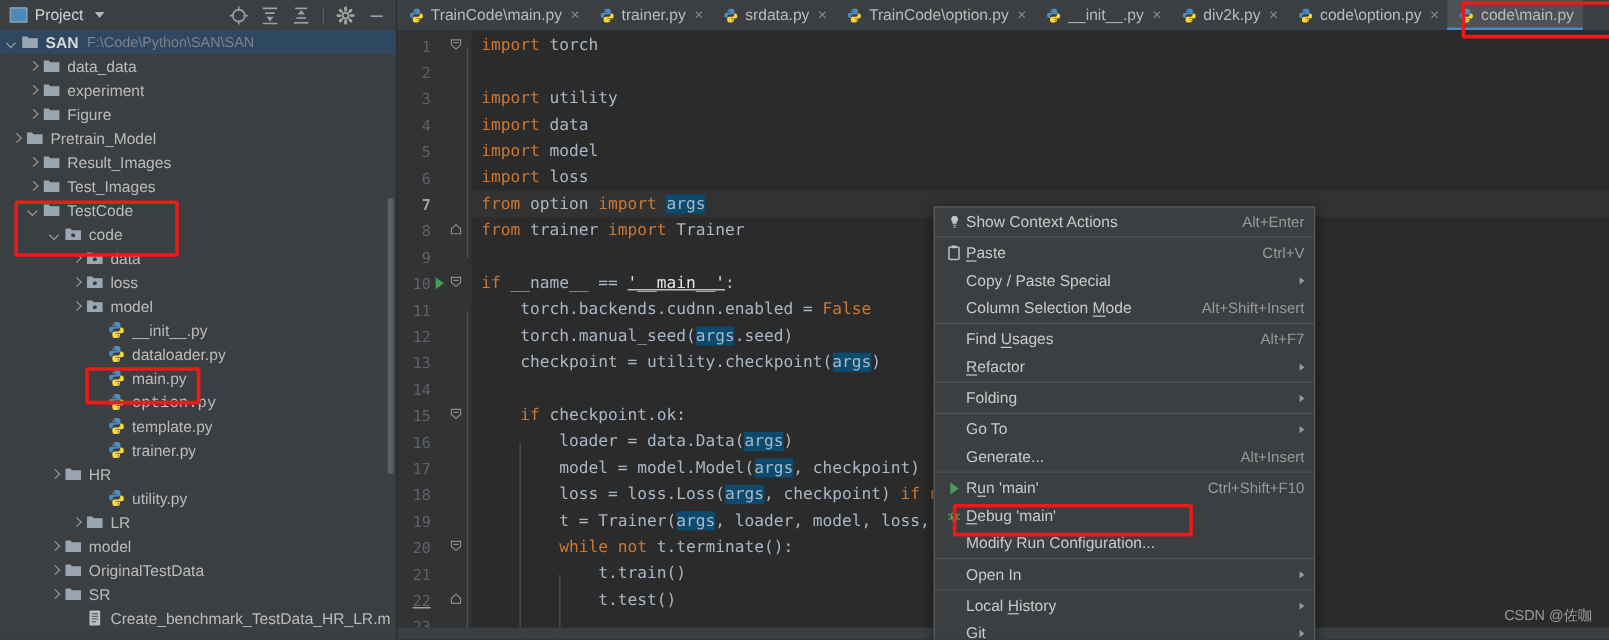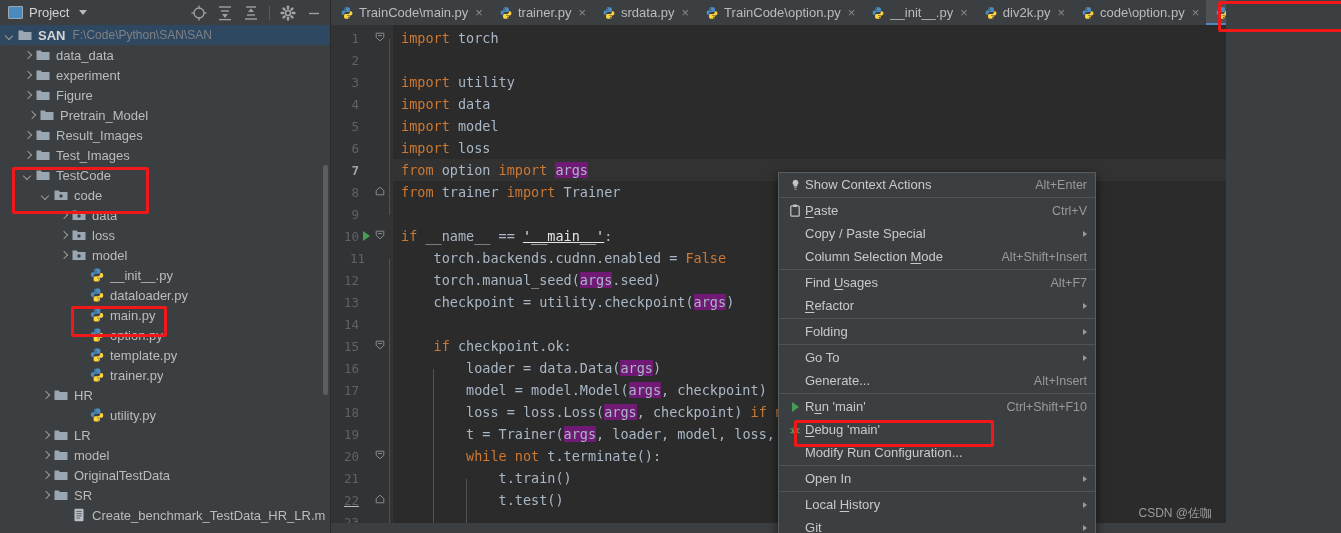--- a/index.html
+++ b/index.html
@@ -4,21 +4,21 @@
 <style>
   html,body{margin:0;padding:0;}
   body{
     width:1341px;height:533px;overflow:hidden;
     background:#3c3f41;
     font-family:"Liberation Sans",sans-serif;
     font-size:13px;
     color:#bbbbbb;
     -webkit-font-smoothing:antialiased;
   }
-  #app{position:relative;width:1226px;height:533px;}
+  #app{position:relative;width:1341px;height:533px;}
 
   
   #project-panel{
     position:absolute;left:0;top:0;width:331px;height:533px;
     background:#3c3f41;
     border-right:1px solid #2b2b2b;
     box-sizing:border-box;
   }
   #project-header{
     height:25px;display:flex;align-items:center;
@@ -120,21 +120,21 @@
     font-family:"DejaVu Sans Mono",monospace;font-size:13.5px;
     color:#a9b7c6;
   }
   .cline{
     position:absolute;left:0;right:0;height:22px;line-height:22px;
     white-space:pre;padding-left:8px;box-sizing:border-box;
   }
   .cline.cur{background:#323232;}
   .kw{color:#cc7832;}
   .str{color:#e5e5e5;text-decoration:underline;}
-  .hl{background:#701a75;}
+  .hl{background:#0c4a6e;}
 
   
   .iguide{position:absolute;width:1px;background:#4f5355;}
 
   
   #ctx{
     position:absolute;left:778px;top:172px;width:318px;
     background:#3c3f41;border:1px solid #5a5d5e;
     box-shadow:0 3px 10px rgba(0,0,0,.55);
     z-index:50;padding:0;box-sizing:border-box;
@@ -255,21 +255,21 @@
               </svg></span>
             <span class="txt">experiment</span>
           </div>
           <div class="row" style="padding-left: 22px;">
             <span class="arrow closed"></span>
             <span class="ic"><svg viewBox="0 0 16 16" width="16" height="16">
                 <path d="M1.5 3.5h4.2l1.2 1.4h7.6v8H1.5z" fill="#9aa7b2"></path>
               </svg></span>
             <span class="txt">Figure</span>
           </div>
-          <div class="row" style="padding-left: 26px;">
+          <div class="row" style="padding-left: 8px;">
             <span class="arrow closed"></span>
             <span class="ic"><svg viewBox="0 0 16 16" width="16" height="16">
                 <path d="M1.5 3.5h4.2l1.2 1.4h7.6v8H1.5z" fill="#9aa7b2"></path>
               </svg></span>
             <span class="txt">Pretrain_Model</span>
           </div>
           <div class="row" style="padding-left: 22px;">
             <span class="arrow closed"></span>
             <span class="ic"><svg viewBox="0 0 16 16" width="16" height="16">
                 <path d="M1.5 3.5h4.2l1.2 1.4h7.6v8H1.5z" fill="#9aa7b2"></path>
@@ -339,60 +339,60 @@
             <span class="txt">dataloader.py</span>
           </div>
           <div class="row" style="padding-left: 76px;">
             <span class="arrow "></span>
             <span class="ic"><svg viewBox="0 0 16 16" width="16" height="16">
                 <path d="M7.6 1.4c-2 0-2.6.8-2.6 1.9v1.4h3v.5H3.9c-1.2 0-2.1.7-2.1 2.4s.8 2.5 2 2.5h1V8.9c0-1.2 1-2.1 2.2-2.1h2.6c1 0 1.8-.8 1.8-1.8V3.3c0-1-.8-1.8-1.9-1.9zM6.2 2.4a.6.6 0 110 1.2.6.6 0 010-1.2z" fill="#4b8bbe"></path>
                 <path d="M8.4 14.6c2 0 2.6-.8 2.6-1.9v-1.4H8v-.5h4.1c1.2 0 2.1-.7 2.1-2.4s-.8-2.5-2-2.5h-1v1.2c0 1.2-1 2.1-2.2 2.1H6.4c-1 0-1.8.8-1.8 1.8v1.7c0 1 .8 1.8 1.9 1.9zm1.4-1a.6.6 0 110-1.2.6.6 0 010 1.2z" fill="#ffd43b"></path>
               </svg></span>
             <span class="txt">main.py</span>
           </div>
+          <div class="row" style="padding-left: 76px; font-family: Liberation Mono, monospace;">
+            <span class="arrow "></span>
+            <span class="ic"><svg viewBox="0 0 16 16" width="16" height="16">
+                <path d="M7.6 1.4c-2 0-2.6.8-2.6 1.9v1.4h3v.5H3.9c-1.2 0-2.1.7-2.1 2.4s.8 2.5 2 2.5h1V8.9c0-1.2 1-2.1 2.2-2.1h2.6c1 0 1.8-.8 1.8-1.8V3.3c0-1-.8-1.8-1.9-1.9zM6.2 2.4a.6.6 0 110 1.2.6.6 0 010-1.2z" fill="#4b8bbe"></path>
+                <path d="M8.4 14.6c2 0 2.6-.8 2.6-1.9v-1.4H8v-.5h4.1c1.2 0 2.1-.7 2.1-2.4s-.8-2.5-2-2.5h-1v1.2c0 1.2-1 2.1-2.2 2.1H6.4c-1 0-1.8.8-1.8 1.8v1.7c0 1 .8 1.8 1.9 1.9zm1.4-1a.6.6 0 110-1.2.6.6 0 010 1.2z" fill="#ffd43b"></path>
+              </svg></span>
+            <span class="txt">option.py</span>
+          </div>
           <div class="row" style="padding-left: 76px;">
             <span class="arrow "></span>
             <span class="ic"><svg viewBox="0 0 16 16" width="16" height="16">
                 <path d="M7.6 1.4c-2 0-2.6.8-2.6 1.9v1.4h3v.5H3.9c-1.2 0-2.1.7-2.1 2.4s.8 2.5 2 2.5h1V8.9c0-1.2 1-2.1 2.2-2.1h2.6c1 0 1.8-.8 1.8-1.8V3.3c0-1-.8-1.8-1.9-1.9zM6.2 2.4a.6.6 0 110 1.2.6.6 0 010-1.2z" fill="#4b8bbe"></path>
                 <path d="M8.4 14.6c2 0 2.6-.8 2.6-1.9v-1.4H8v-.5h4.1c1.2 0 2.1-.7 2.1-2.4s-.8-2.5-2-2.5h-1v1.2c0 1.2-1 2.1-2.2 2.1H6.4c-1 0-1.8.8-1.8 1.8v1.7c0 1 .8 1.8 1.9 1.9zm1.4-1a.6.6 0 110-1.2.6.6 0 010 1.2z" fill="#ffd43b"></path>
               </svg></span>
-            <span class="txt">option.py</span>
+            <span class="txt">template.py</span>
           </div>
           <div class="row" style="padding-left: 76px;">
             <span class="arrow "></span>
             <span class="ic"><svg viewBox="0 0 16 16" width="16" height="16">
                 <path d="M7.6 1.4c-2 0-2.6.8-2.6 1.9v1.4h3v.5H3.9c-1.2 0-2.1.7-2.1 2.4s.8 2.5 2 2.5h1V8.9c0-1.2 1-2.1 2.2-2.1h2.6c1 0 1.8-.8 1.8-1.8V3.3c0-1-.8-1.8-1.9-1.9zM6.2 2.4a.6.6 0 110 1.2.6.6 0 010-1.2z" fill="#4b8bbe"></path>
                 <path d="M8.4 14.6c2 0 2.6-.8 2.6-1.9v-1.4H8v-.5h4.1c1.2 0 2.1-.7 2.1-2.4s-.8-2.5-2-2.5h-1v1.2c0 1.2-1 2.1-2.2 2.1H6.4c-1 0-1.8.8-1.8 1.8v1.7c0 1 .8 1.8 1.9 1.9zm1.4-1a.6.6 0 110-1.2.6.6 0 010 1.2z" fill="#ffd43b"></path>
               </svg></span>
-            <span class="txt">template.py</span>
+            <span class="txt">trainer.py</span>
+          </div>
+          <div class="row" style="padding-left: 40px;">
+            <span class="arrow closed"></span>
+            <span class="ic"><svg viewBox="0 0 16 16" width="16" height="16">
+                <path d="M1.5 3.5h4.2l1.2 1.4h7.6v8H1.5z" fill="#9aa7b2"></path>
+              </svg></span>
+            <span class="txt">HR</span>
           </div>
           <div class="row" style="padding-left: 76px;">
             <span class="arrow "></span>
             <span class="ic"><svg viewBox="0 0 16 16" width="16" height="16">
                 <path d="M7.6 1.4c-2 0-2.6.8-2.6 1.9v1.4h3v.5H3.9c-1.2 0-2.1.7-2.1 2.4s.8 2.5 2 2.5h1V8.9c0-1.2 1-2.1 2.2-2.1h2.6c1 0 1.8-.8 1.8-1.8V3.3c0-1-.8-1.8-1.9-1.9zM6.2 2.4a.6.6 0 110 1.2.6.6 0 010-1.2z" fill="#4b8bbe"></path>
                 <path d="M8.4 14.6c2 0 2.6-.8 2.6-1.9v-1.4H8v-.5h4.1c1.2 0 2.1-.7 2.1-2.4s-.8-2.5-2-2.5h-1v1.2c0 1.2-1 2.1-2.2 2.1H6.4c-1 0-1.8.8-1.8 1.8v1.7c0 1 .8 1.8 1.9 1.9zm1.4-1a.6.6 0 110-1.2.6.6 0 010 1.2z" fill="#ffd43b"></path>
               </svg></span>
-            <span class="txt">trainer.py</span>
-          </div>
-          <div class="row" style="padding-left: 40px;">
-            <span class="arrow closed"></span>
-            <span class="ic"><svg viewBox="0 0 16 16" width="16" height="16">
-                <path d="M1.5 3.5h4.2l1.2 1.4h7.6v8H1.5z" fill="#9aa7b2"></path>
-              </svg></span>
-            <span class="txt">HR</span>
-          </div>
-          <div class="row" style="padding-left: 76px;">
-            <span class="arrow "></span>
-            <span class="ic"><svg viewBox="0 0 16 16" width="16" height="16">
-                <path d="M7.6 1.4c-2 0-2.6.8-2.6 1.9v1.4h3v.5H3.9c-1.2 0-2.1.7-2.1 2.4s.8 2.5 2 2.5h1V8.9c0-1.2 1-2.1 2.2-2.1h2.6c1 0 1.8-.8 1.8-1.8V3.3c0-1-.8-1.8-1.9-1.9zM6.2 2.4a.6.6 0 110 1.2.6.6 0 010-1.2z" fill="#4b8bbe"></path>
-                <path d="M8.4 14.6c2 0 2.6-.8 2.6-1.9v-1.4H8v-.5h4.1c1.2 0 2.1-.7 2.1-2.4s-.8-2.5-2-2.5h-1v1.2c0 1.2-1 2.1-2.2 2.1H6.4c-1 0-1.8.8-1.8 1.8v1.7c0 1 .8 1.8 1.9 1.9zm1.4-1a.6.6 0 110-1.2.6.6 0 010 1.2z" fill="#ffd43b"></path>
-              </svg></span>
             <span class="txt">utility.py</span>
           </div>
-          <div class="row" style="padding-left: 40px;">
+          <div class="row" style="padding-left: 58px;">
             <span class="arrow closed"></span>
             <span class="ic"><svg viewBox="0 0 16 16" width="16" height="16">
                 <path d="M1.5 3.5h4.2l1.2 1.4h7.6v8H1.5z" fill="#9aa7b2"></path>
               </svg></span>
             <span class="txt">LR</span>
           </div>
           <div class="row" style="padding-left: 40px;">
             <span class="arrow closed"></span>
             <span class="ic"><svg viewBox="0 0 16 16" width="16" height="16">
                 <path d="M1.5 3.5h4.2l1.2 1.4h7.6v8H1.5z" fill="#9aa7b2"></path>
@@ -554,21 +554,21 @@
           <span class="gfold"></span>
         </div>
         <div class="gline" style="top: 200px;">
           <span class="gnum">10</span>
           <span class="grun"><span class="tri"></span></span>
           <span class="gfold"><svg width="10" height="10" viewBox="0 0 10 10">
               <path d="M1.2 1.2h7.6v4.2L5 8.8 1.2 5.4z" fill="none" stroke="#8a8a8a" stroke-width="1"></path>
               <line x1="3" y1="3.6" x2="7" y2="3.6" stroke="#8a8a8a" stroke-width="1"></line>
             </svg></span>
         </div>
-        <div class="gline" style="top: 222px; justify-content: flex-end;">
+        <div class="gline" style="top: 222px;">
           <span class="gnum">11</span>
           <span class="grun"></span>
           <span class="gfold"></span>
         </div>
         <div class="gline" style="top: 244px;">
           <span class="gnum">12</span>
           <span class="grun"></span>
           <span class="gfold"></span>
         </div>
         <div class="gline" style="top: 266px;">

